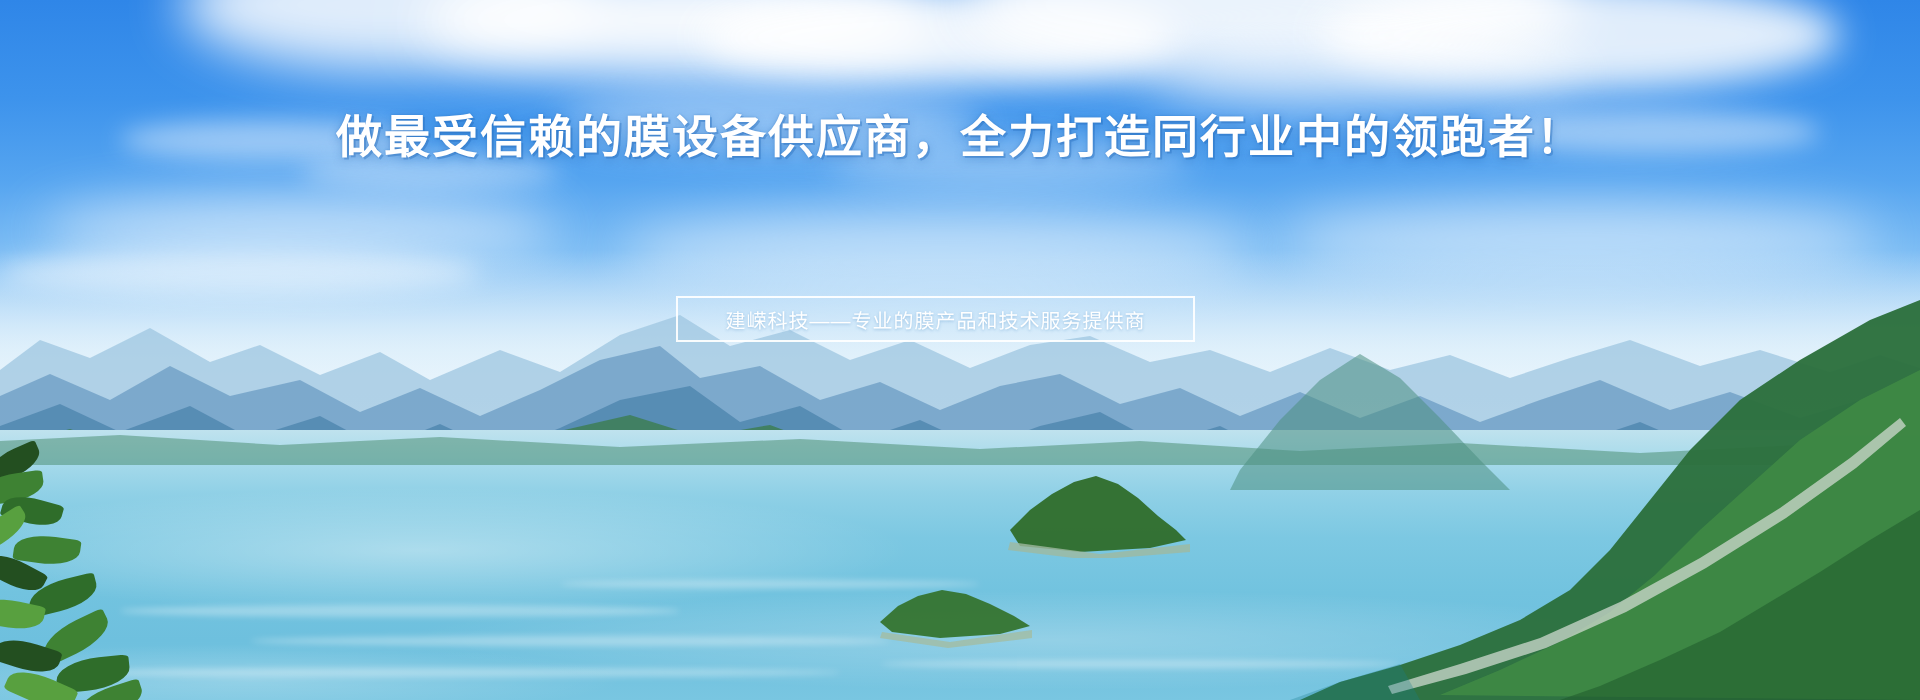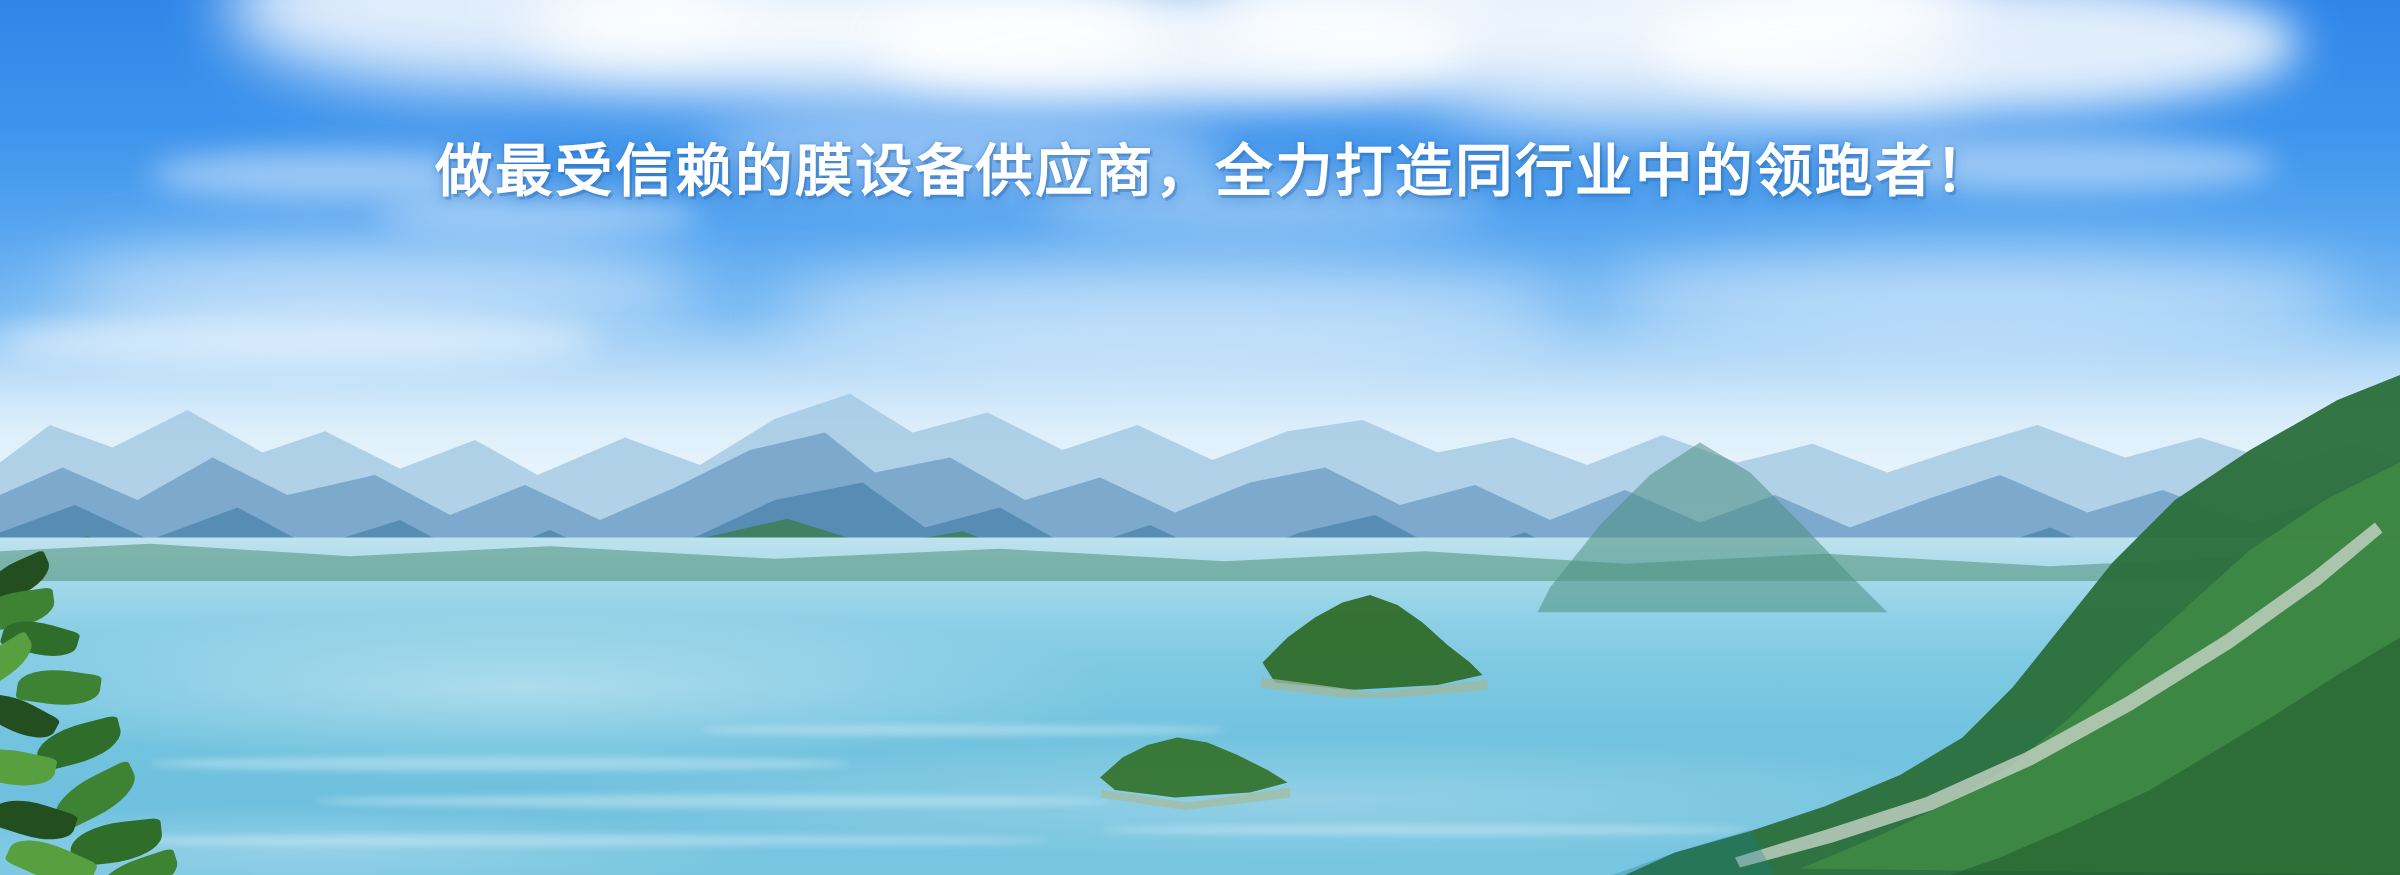--- a/index.html
+++ b/index.html
@@ -52,21 +52,21 @@
   .water-sheen{
     position:absolute;left:0;top:0;width:1920px;height:270px;
     background:
       radial-gradient(ellipse 700px 90px at 420px 120px,rgba(255,255,255,.38),rgba(255,255,255,0) 70%),
       radial-gradient(ellipse 900px 70px at 1050px 210px,rgba(255,255,255,.26),rgba(255,255,255,0) 72%),
       radial-gradient(ellipse 520px 50px at 250px 250px,rgba(255,255,255,.22),rgba(255,255,255,0) 72%);
   }
   .wake{position:absolute;background:rgba(255,255,255,.33);border-radius:50%;filter:blur(3px);}
 
   
-  .copy{position:absolute;left:12px;top:0;width:1644px;height:700px;}
+  .copy{position:absolute;left:0;top:0;width:1644px;height:700px;}
 
   .headline{
     position:absolute;left:0;top:100px;width:1920px;
     text-align:center;
     font-family:"DejaVu Sans","Liberation Sans",sans-serif;
     font-weight:bold;
     font-size:46px;
     letter-spacing:2px;
     color:#ffffff;
     white-space:nowrap;
@@ -218,15 +218,18 @@
     <div class="leaf d1" style="left:14px; top:202px; width:66px;height:28px;transform:rotate(18deg);"></div>
     <div class="leaf" style="left:76px; top:218px; width:74px;height:32px;transform:rotate(-6deg);"></div>
     <div class="leaf l3" style="left:26px; top:236px; width:70px;height:28px;transform:rotate(24deg);"></div>
     <div class="leaf l2" style="left:96px; top:248px; width:68px;height:28px;transform:rotate(-18deg);"></div>
   </div>
 
   <div class="copy">
     <div class="headline">做最受信赖的膜设备供应商，全力打造同行业中的领跑者！</div>
 
 
+    <div class="tagbox">
+      <span>建嵘科技——专业的膜产品和技术服务提供商</span>
+    </div>
   </div>
 
 </div>
 
 </body></html>

